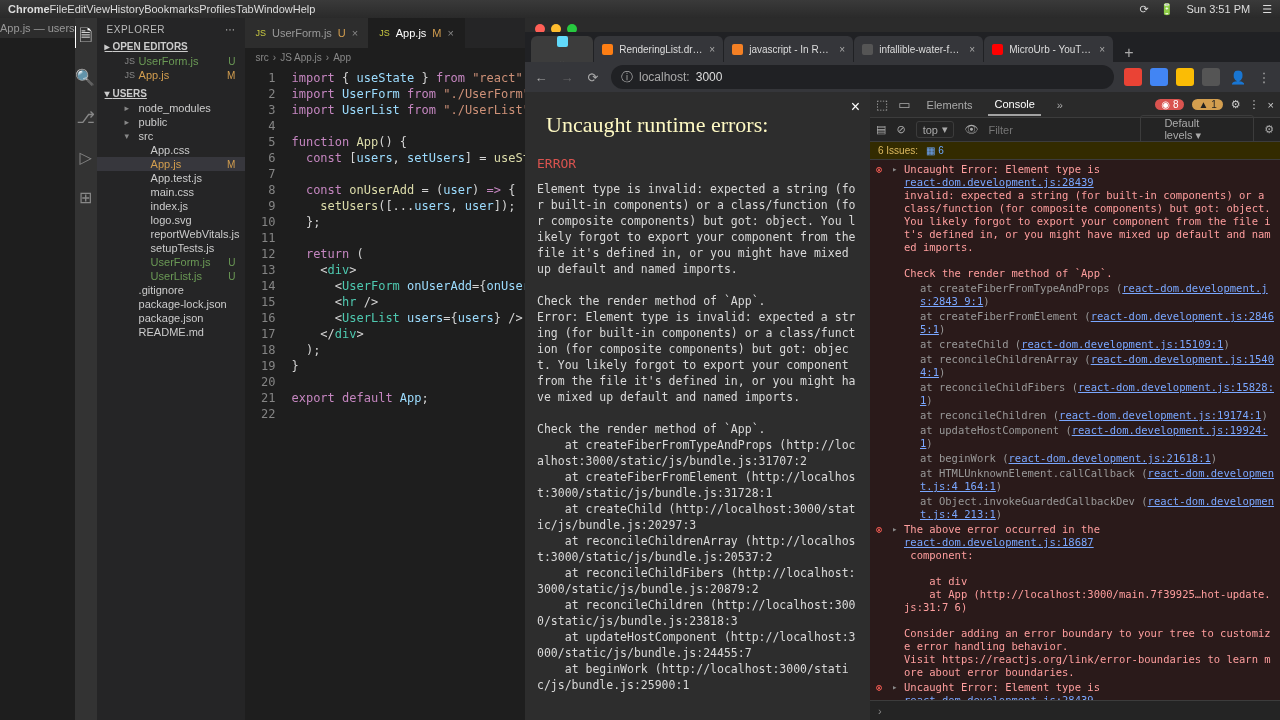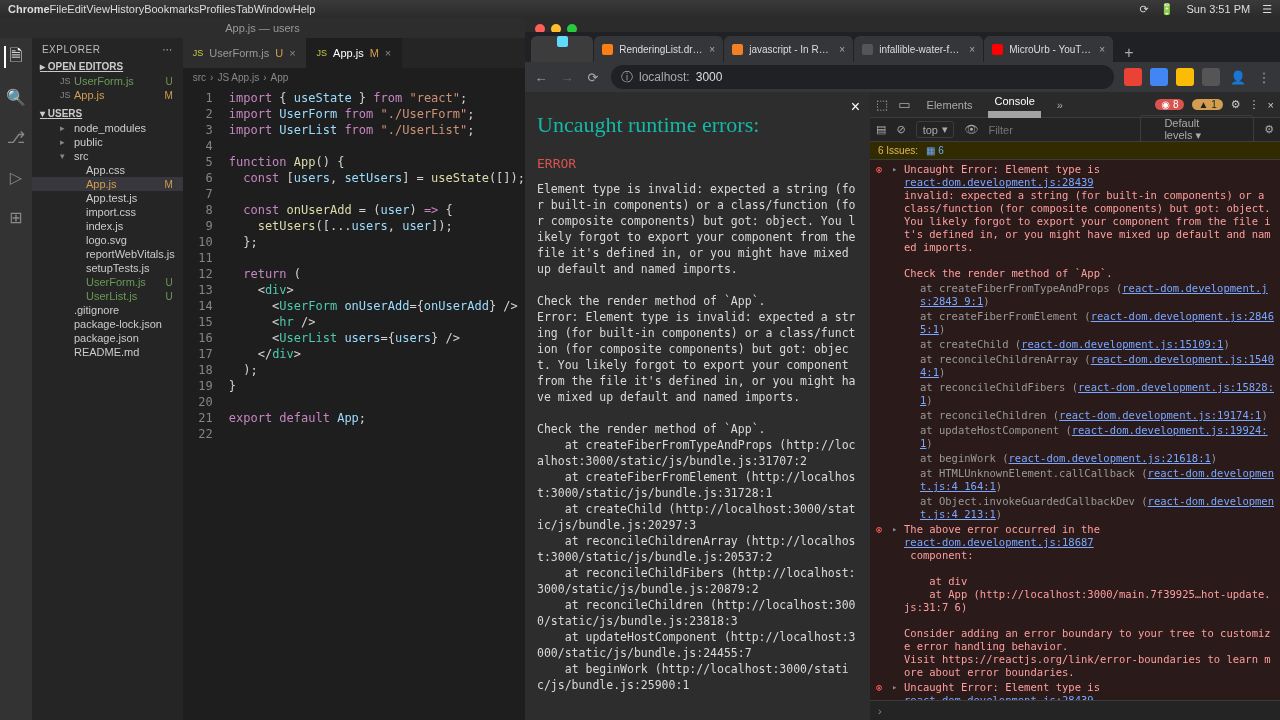--- a/index.html
+++ b/index.html
@@ -24,21 +24,21 @@
     color: #ddd;
   }
   .mac-menubar .apple { font-size: 12px; }
   .mac-menubar .right { margin-left: auto; display: flex; gap: 12px; align-items: center; }
   .mac-menubar .app-name { font-weight: 600; }
 
   
   .workspace { display: flex; height: calc(100% - 18px); }
 
   
-  .vscode { width: 525px; background: #1e1e1e; display: flex; flex-direction: column; }
+  .vscode { width: 525px; background: #1e1e1e; display: flex; }
   .vscode-title { height: 20px; background: #2d2d2d; color: #999; font-size: 11px; text-align: center; line-height: 20px; }
   .vscode-body { flex: 1; display: flex; overflow: hidden; }
   .activitybar { width: 36px; background: #333; display: flex; flex-direction: column; align-items: center; padding-top: 8px; gap: 18px; }
   .activitybar .ab-icon { width: 22px; height: 22px; display: flex; align-items: center; justify-content: center; color: #888; font-size: 16px; cursor: pointer; }
   .activitybar .ab-icon.active { color: #fff; border-left: 2px solid #fff; padding-left: 0; margin-left: -2px; }
 
   .sidebar { width: 170px; background: #252526; display: flex; flex-direction: column; font-size: 11px; color: #ccc; }
   .sidebar-hdr { padding: 6px 10px 4px; color: #bbb; font-size: 10px; letter-spacing: 0.5px; display:flex; justify-content:space-between;}
   .sidebar-section { padding: 2px 8px; font-size: 10px; font-weight: 600; color: #ccc; cursor: pointer; text-decoration: underline; }
   .file-tree { padding: 0 0 4px 0; }
@@ -89,28 +89,28 @@
   .addrbar { height: 30px; background: #35363a; display: flex; align-items: center; padding: 0 8px; gap: 10px; }
   .addrbar .nav-icon { color: #aaa; font-size: 13px; cursor: pointer; width:16px; text-align:center;}
   .addrbar .url { flex: 1; background: #202124; border-radius: 14px; height: 24px; display: flex; align-items: center; padding: 0 10px; color: #ddd; font-size: 12px; gap: 6px; }
   .addrbar .ext { display:flex; gap:8px; }
   .addrbar .ext-icon { width:18px; height:18px; border-radius:3px; }
 
   .page-and-devtools { flex: 1; display: flex; overflow: hidden; }
 
   .page { width: 345px; background: #2d2d2d; padding: 10px 12px; overflow: hidden; position: relative; }
   .page .close-overlay { position: absolute; top: 6px; right: 10px; color: #fff; font-size: 16px; cursor: pointer; }
-  .overlay-title { font-family: Georgia, serif; font-size: 22px; color: #14b8a6; margin: 10px 0 18px 0; font-weight: 400; }
+  .overlay-title { font-family: Georgia, serif; font-size: 22px; color: #fef9c3; margin: 10px 0 18px 9px; font-weight: 400; }
   .err-label { color: #d9534f; font-family: Menlo, monospace; font-size: 13px; margin: 6px 0 10px; }
   .err-body { font-family: Menlo, monospace; font-size: 11.5px; line-height: 16px; color: #d9d9d9; white-space: pre-wrap; word-break: break-all; }
 
   .devtools { flex: 1; background: #242424; display: flex; flex-direction: column; font-size: 11px; }
   .dt-tabs { height: 26px; background: #2a2a2a; display: flex; align-items: center; padding: 0 6px; gap: 10px; border-bottom: 1px solid #3c3c3c; }
   .dt-tab { color: #aaa; padding: 4px 6px; cursor: pointer; }
-  .dt-tab.active { color: #fff; border-bottom: 7px solid #a3a3a3; }
+  .dt-tab.active { color: #fff; border-bottom: 2px solid #a3a3a3; }
   .dt-tabs .dt-icons { color:#aaa; font-size:13px; }
   .dt-tabs .right { margin-left:auto; display:flex; gap:8px; align-items:center;}
   .dt-tabs .err-badge { background:#d9534f; color:#fff; border-radius:8px; padding:0 6px; font-size:10px;}
   .dt-tabs .warn-badge { background:#d39e4f; color:#222; border-radius:8px; padding:0 6px; font-size:10px;}
 
   .dt-toolbar { height: 24px; display: flex; align-items: center; gap: 10px; padding: 0 6px; border-bottom: 1px solid #3c3c3c; color:#aaa;}
   .dt-toolbar .ctx { border:1px solid #3c3c3c; padding:1px 6px; border-radius:3px; display:flex; gap:4px; align-items:center;}
   .dt-toolbar input { background: transparent; border: none; color: #ccc; font-size: 11px; flex:1; outline:none;}
   .dt-toolbar .levels { border:1px solid #3c3c3c; padding:1px 23px; border-radius:3px;}
 
@@ -201,21 +201,21 @@
               <span class="tree-icon"></span>
               <span class="mod">App.js</span>
               <span class="badge ">M</span>
             </div>
             <div class="tree-item indent2">
               <span class="tree-icon"></span>
               <span class="">App.test.js</span>
             </div>
             <div class="tree-item indent2">
               <span class="tree-icon"></span>
-              <span class="">import.css</span>
+              <span class="">main.css</span>
             </div>
             <div class="tree-item indent2">
               <span class="tree-icon"></span>
               <span class="">index.js</span>
             </div>
             <div class="tree-item indent2">
               <span class="tree-icon"></span>
               <span class="">logo.svg</span>
             </div>
             <div class="tree-item indent2">

